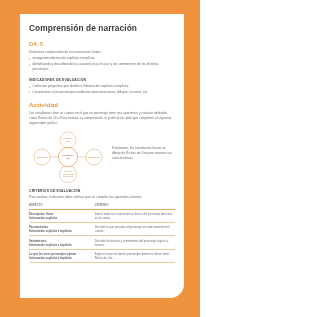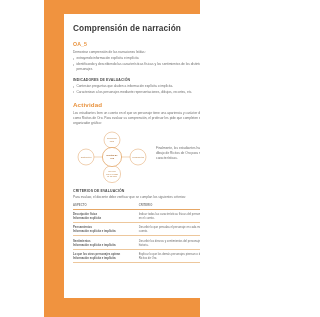--- a/index.html
+++ b/index.html
@@ -13,21 +13,20 @@
     overflow: hidden;
     font-family: "Liberation Sans", sans-serif;
     -webkit-font-smoothing: antialiased;
   }
   .page {
     position: relative;
     width: 200px;
     height: 317px;
     background: #f0933f;
     overflow: hidden;
-    margin-left: 44px;
   }
   .card {
     position: absolute;
     left: 20px;
     top: 14px;
     width: 164px;
     height: 284px;
     background: #ffffff;
     border-bottom-right-radius: 14px;
     box-sizing: border-box;

